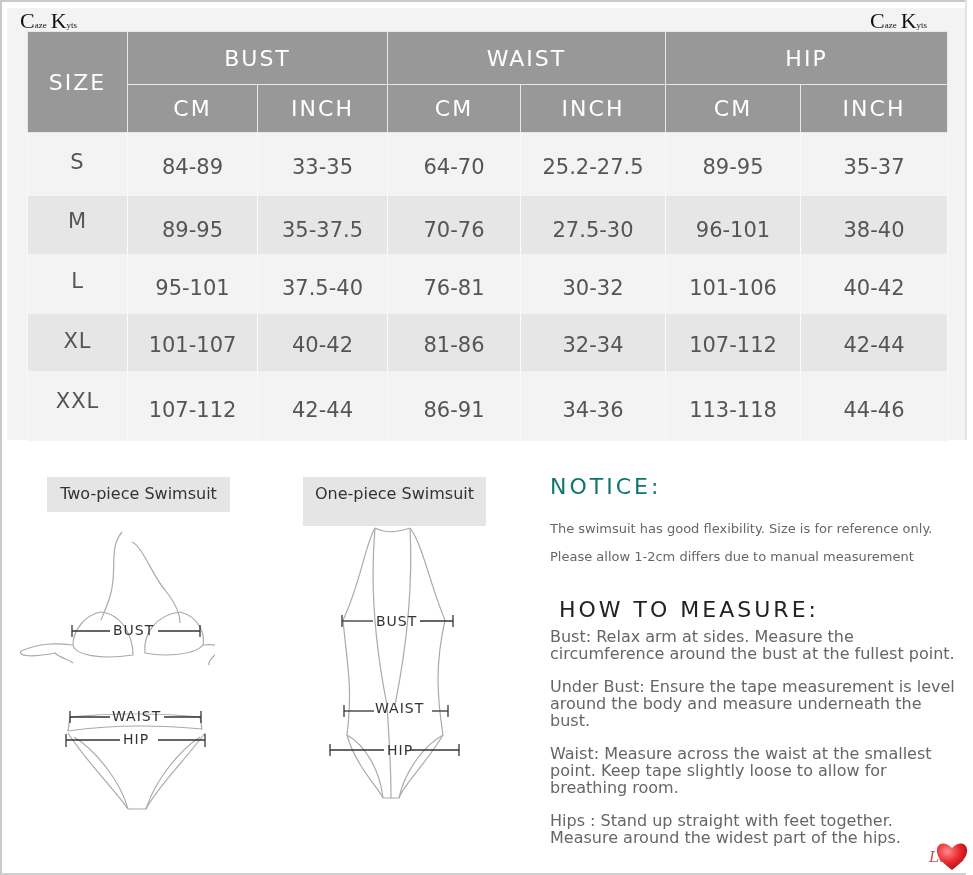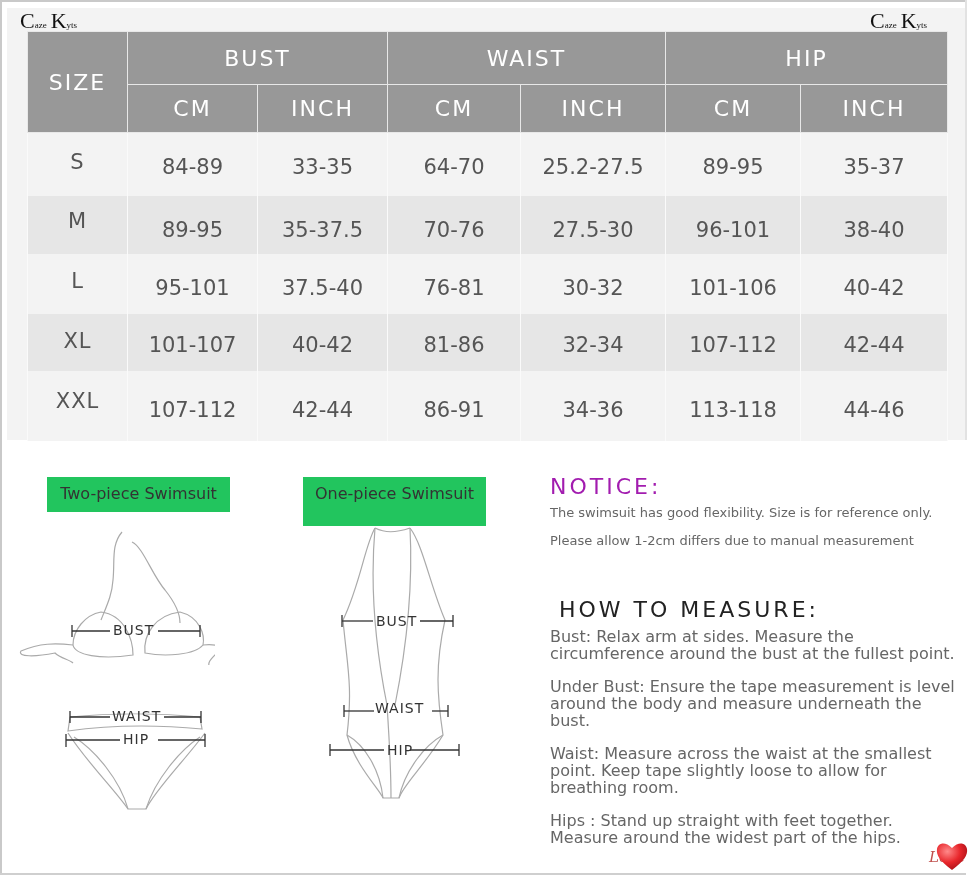--- a/index.html
+++ b/index.html
@@ -22,29 +22,29 @@
   table.size-table { position: absolute; left: 27px; top: 31px; width: 920px; border-collapse: collapse; table-layout: fixed; }
   table.size-table th { background: #989898; color: #fff; font-weight: normal; letter-spacing: 2px; font-size: 22px; border: 1px solid #e8e8e8; text-align: center; }
   table.size-table th.h-group { height: 53px; }
   table.size-table th.h-unit { height: 48px; }
   table.size-table td { text-align: center; font-size: 21px; color: #555; border-left: 1px solid #fafafa; border-right: 1px solid #fafafa; }
   table.size-table tr.r-light td { background: #f3f3f3; }
   table.size-table tr.r-dark td { background: #e6e6e6; }
   table.size-table td.size-cell { font-size: 21px; letter-spacing: 1px; vertical-align: top; }
   table.size-table td.val { vertical-align: top; }
 
-  .suit-label { position: absolute; background: #22c55e; font-size: 16px; color: #333; text-align: center; font-family: "DejaVu Sans", sans-serif; }
+  .suit-label { position: absolute; background: #e5e5e5; font-size: 16px; color: #333; text-align: center; font-family: "DejaVu Sans", sans-serif; }
   .two-label { left: 47px; top: 477px; width: 183px; height: 35px; line-height: 34px; }
   .one-label { left: 303px; top: 477px; width: 183px; height: 49px; line-height: 34px; }
 
   .diagram { position: absolute; }
   .diagram svg { display: block; }
 
   .notice { position: absolute; left: 550px; top: 474px; width: 415px; }
-  .notice h2 { font-weight: normal; font-size: 22px; letter-spacing: 3px; color: #a21caf; margin-bottom: 5px; }
+  .notice h2 { font-weight: normal; font-size: 22px; letter-spacing: 3px; color: #0f766e; margin-bottom: 21px; }
   .notice p { font-size: 13px; color: #666; line-height: 17px; margin-bottom: 11px; }
 
   .howto { position: absolute; left: 550px; top: 597px; width: 415px; }
   .howto h2 { font-weight: normal; font-size: 22px; letter-spacing: 3px; color: #222; margin-bottom: 6px; margin-left: 9px; }
   .howto p { font-size: 16px; color: #666; line-height: 17px; margin-bottom: 16px; }
 
   .love { position: absolute; left: 895px; top: 840px; width: 75px; height: 33px; }
   .love .love-text { position: absolute; left: 0; top: 8px; font-family: "DejaVu Serif", serif; font-style: italic; font-size: 15px; color: #c0504d; margin-left: 34px; }
 </style>
 </head>

